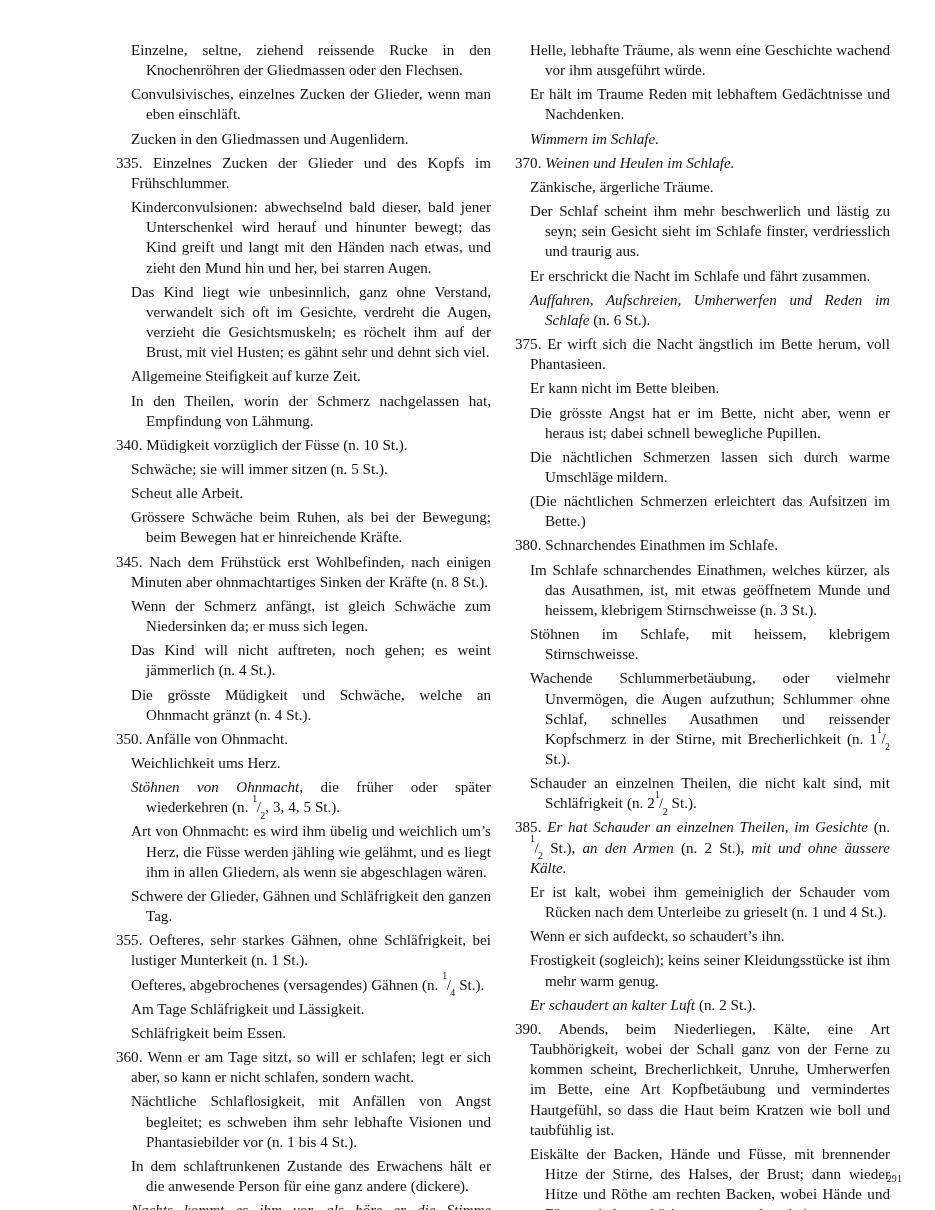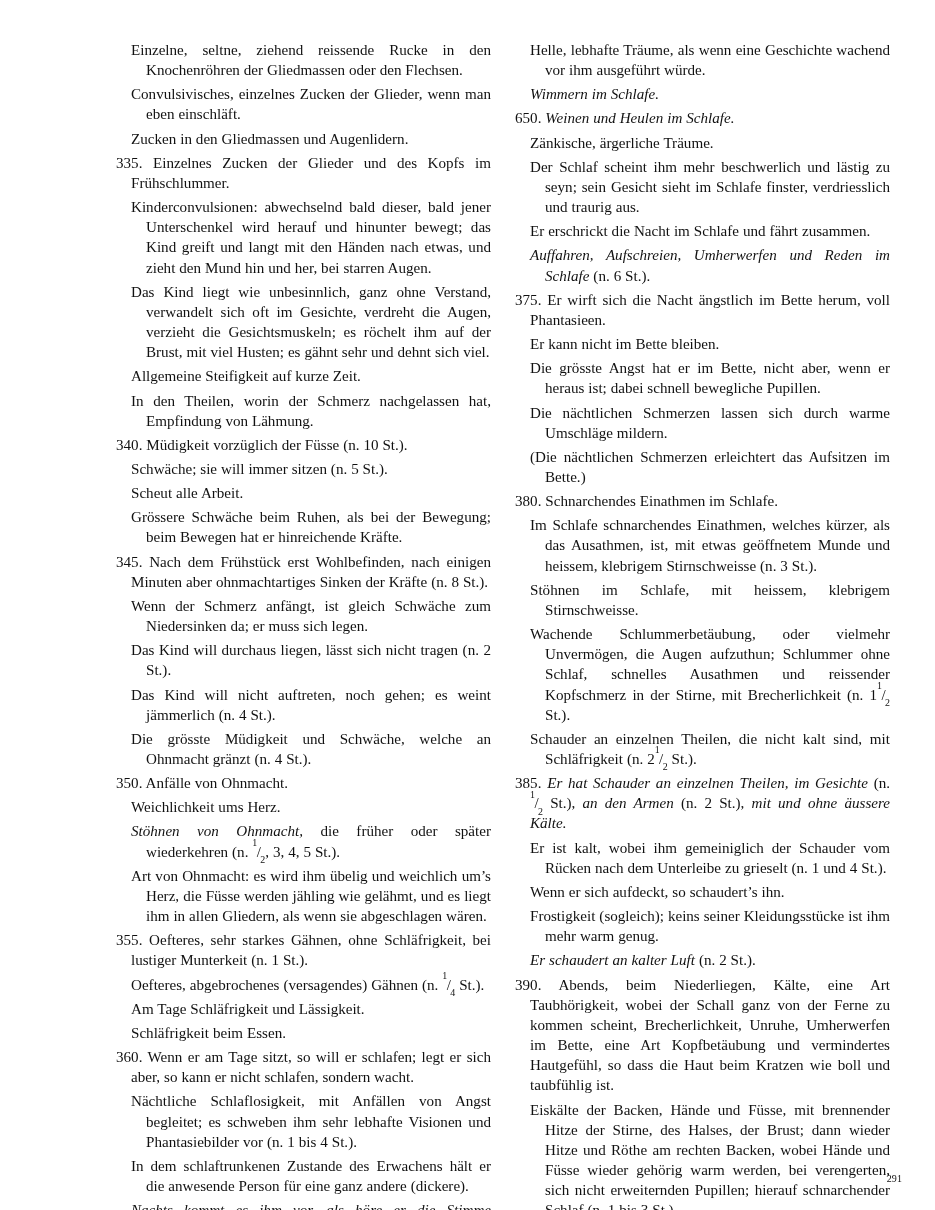--- a/index.html
+++ b/index.html
@@ -106,40 +106,41 @@
         <p class="entry plain"><span class="body">Kinderconvulsionen: abwechselnd bald dieser, bald jener Unterschenkel wird herauf und hinunter bewegt; das Kind greift und langt mit den Händen nach etwas, und zieht den Mund hin und her, bei starren Augen.</span></p>
         <p class="entry plain"><span class="body">Das Kind liegt wie unbesinnlich, ganz ohne Verstand, verwandelt sich oft im Gesichte, verdreht die Augen, verzieht die Gesichtsmuskeln; es röchelt ihm auf der Brust, mit viel Husten; es gähnt sehr und dehnt sich viel.</span></p>
         <p class="entry plain"><span class="body">Allgemeine Steifigkeit auf kurze Zeit.</span></p>
         <p class="entry plain"><span class="body">In den Theilen, worin der Schmerz nachgelassen hat, Empfindung von Lähmung.</span></p>
         <p class="entry numbered"><span class="num">340.</span> <span class="body">Müdigkeit vorzüglich der Füsse (n. 10 St.).</span></p>
         <p class="entry plain"><span class="body">Schwäche; sie will immer sitzen (n. 5 St.).</span></p>
         <p class="entry plain"><span class="body">Scheut alle Arbeit.</span></p>
         <p class="entry plain"><span class="body">Grössere Schwäche beim Ruhen, als bei der Bewegung; beim Bewegen hat er hinreichende Kräfte.</span></p>
         <p class="entry numbered"><span class="num">345.</span> <span class="body">Nach dem Frühstück erst Wohlbefinden, nach einigen Minuten aber ohnmachtartiges Sinken der Kräfte (n. 8 St.).</span></p>
         <p class="entry plain"><span class="body">Wenn der Schmerz anfängt, ist gleich Schwäche zum Niedersinken da; er muss sich legen.</span></p>
-        <p class="entry plain"><span class="body">Das Kind will durchaus liegen, lässt sich nicht tragen (n. 2 St.).</span></p>
         <p class="entry plain"><span class="body">Das Kind will nicht auftreten, noch gehen; es weint jämmerlich (n. 4 St.).</span></p>
         <p class="entry plain"><span class="body">Die grösste Müdigkeit und Schwäche, welche an Ohnmacht gränzt (n. 4 St.).</span></p>
         <p class="entry numbered"><span class="num">350.</span> <span class="body">Anfälle von Ohnmacht.</span></p>
         <p class="entry plain"><span class="body">Weichlichkeit ums Herz.</span></p>
         <p class="entry plain"><span class="body"><i>Stöhnen von Ohnmacht,</i> die früher oder später wiederkehren (n. <span class="frac"><sup>1</sup><span class="sl">/</span><sub>2</sub></span>, 3, 4, 5 St.).</span></p>
         <p class="entry plain"><span class="body">Art von Ohnmacht: es wird ihm übelig und weichlich um’s Herz, die Füsse werden jähling wie gelähmt, und es liegt ihm in allen Gliedern, als wenn sie abgeschlagen wären.</span></p>
+        <p class="entry plain"><span class="body">Schwere der Glieder, Gähnen und Schläfrigkeit den ganzen Tag.</span></p>
         <p class="entry numbered"><span class="num">355.</span> <span class="body">Oefteres, sehr starkes Gähnen, ohne Schläfrigkeit, bei lustiger Munterkeit (n. 1 St.).</span></p>
         <p class="entry plain"><span class="body">Oefteres, abgebrochenes (versagendes) Gähnen (n. <span class="frac"><sup>1</sup><span class="sl">/</span><sub>4</sub></span> St.).</span></p>
         <p class="entry plain"><span class="body">Am Tage Schläfrigkeit und Lässigkeit.</span></p>
         <p class="entry plain"><span class="body">Schläfrigkeit beim Essen.</span></p>
         <p class="entry numbered"><span class="num">360.</span> <span class="body">Wenn er am Tage sitzt, so will er schlafen; legt er sich aber, so kann er nicht schlafen, sondern wacht.</span></p>
         <p class="entry plain"><span class="body">Nächtliche Schlaflosigkeit, mit Anfällen von Angst begleitet; es schweben ihm sehr lebhafte Visionen und Phantasiebilder vor (n. 1 bis 4 St.).</span></p>
         <p class="entry plain"><span class="body">In dem schlaftrunkenen Zustande des Erwachens hält er die anwesende Person für eine ganz andere (dickere).</span></p>
         <p class="entry plain"><span class="body"><i>Nachts kommt es ihm vor, als höre er die Stimme abwesender Personen.</i></span></p>
       </div>
     <div class="column" id="col-right">
         <p class="entry plain"><span class="body">Helle, lebhafte Träume, als wenn eine Geschichte wachend vor ihm ausgeführt würde.</span></p>
+        <p class="entry plain"><span class="body">Er hält im Traume Reden mit lebhaftem Gedächtnisse und Nachdenken.</span></p>
         <p class="entry plain"><span class="body"><i>Wimmern im Schlafe.</i></span></p>
-        <p class="entry numbered"><span class="num">650.</span> <span class="body"><i>Weinen und Heulen im Schlafe.</i></span></p>
+        <p class="entry numbered"><span class="num">370.</span> <span class="body"><i>Weinen und Heulen im Schlafe.</i></span></p>
         <p class="entry plain"><span class="body">Zänkische, ärgerliche Träume.</span></p>
         <p class="entry plain"><span class="body">Der Schlaf scheint ihm mehr beschwerlich und lästig zu seyn; sein Gesicht sieht im Schlafe finster, verdriesslich und traurig aus.</span></p>
         <p class="entry plain"><span class="body">Er erschrickt die Nacht im Schlafe und fährt zusammen.</span></p>
         <p class="entry plain"><span class="body"><i>Auffahren, Aufschreien, Umherwerfen und Reden im Schlafe</i> (n. 6 St.).</span></p>
         <p class="entry numbered"><span class="num">375.</span> <span class="body">Er wirft sich die Nacht ängstlich im Bette herum, voll Phantasieen.</span></p>
         <p class="entry plain"><span class="body">Er kann nicht im Bette bleiben.</span></p>
         <p class="entry plain"><span class="body">Die grösste Angst hat er im Bette, nicht aber, wenn er heraus ist; dabei schnell bewegliche Pupillen.</span></p>
         <p class="entry plain"><span class="body">Die nächtlichen Schmerzen lassen sich durch warme Umschläge mildern.</span></p>
         <p class="entry plain"><span class="body">(Die nächtlichen Schmerzen erleichtert das Aufsitzen im Bette.)</span></p>
         <p class="entry numbered"><span class="num">380.</span> <span class="body">Schnarchendes Einathmen im Schlafe.</span></p>

